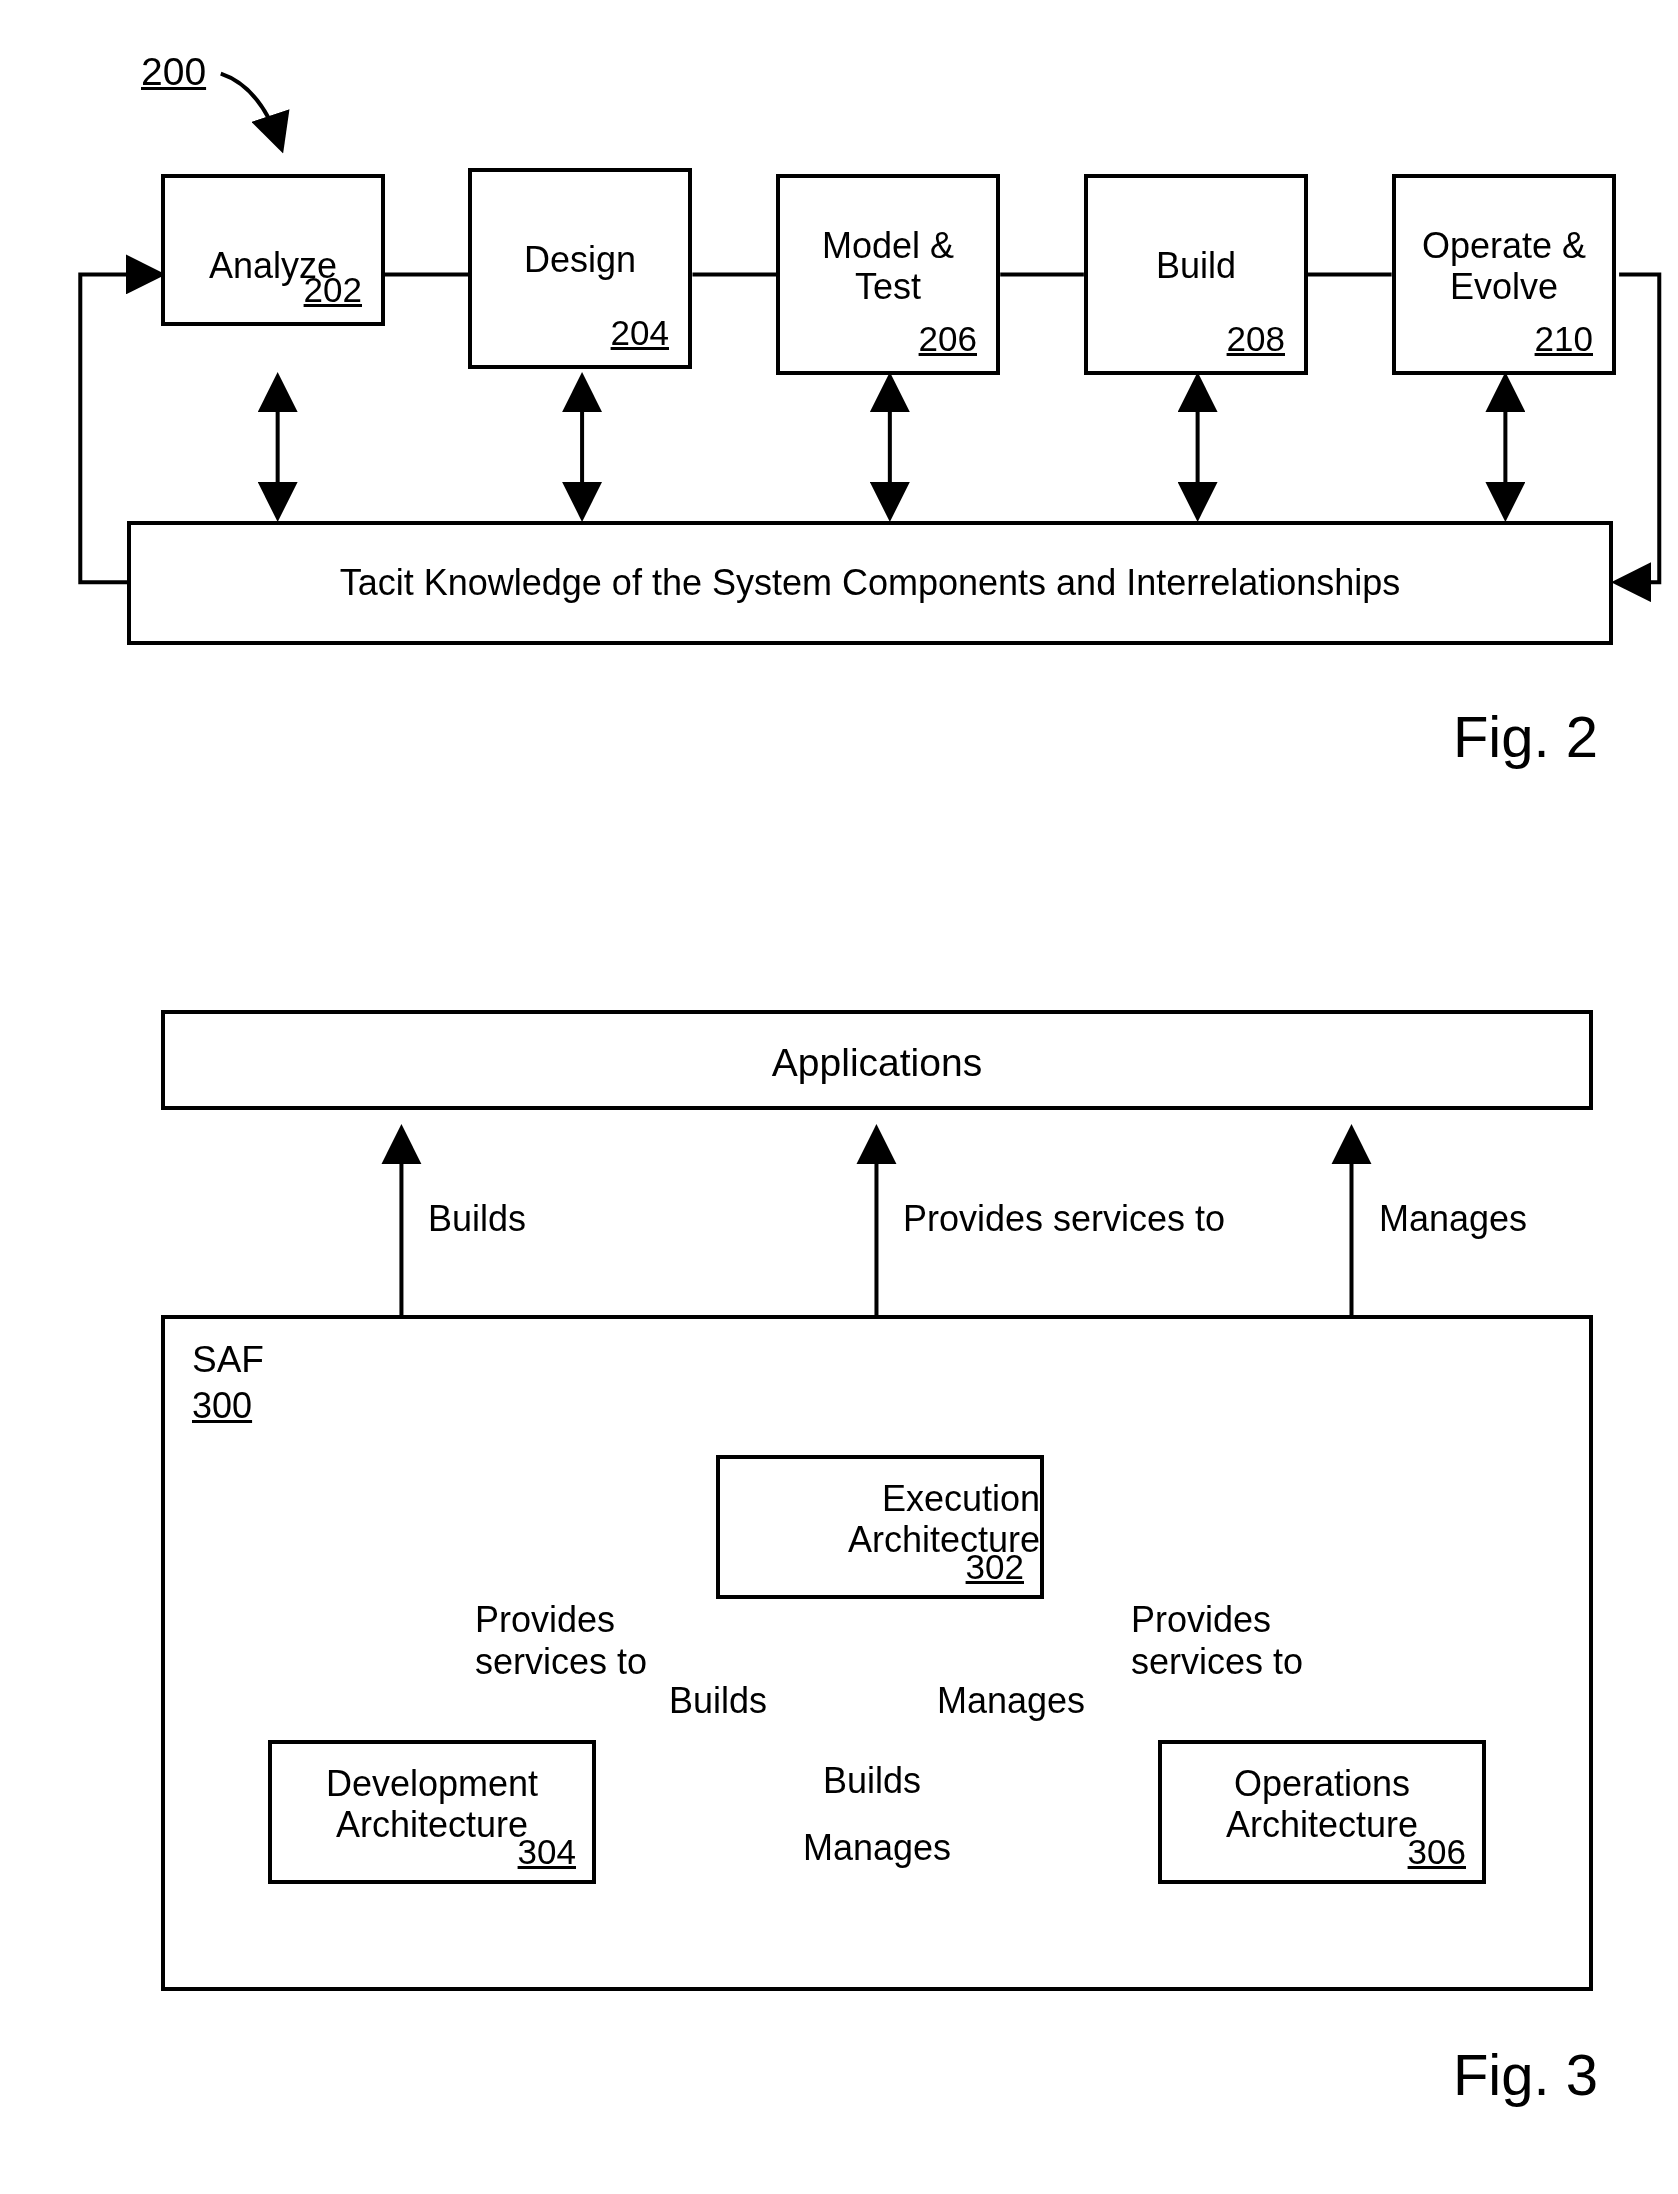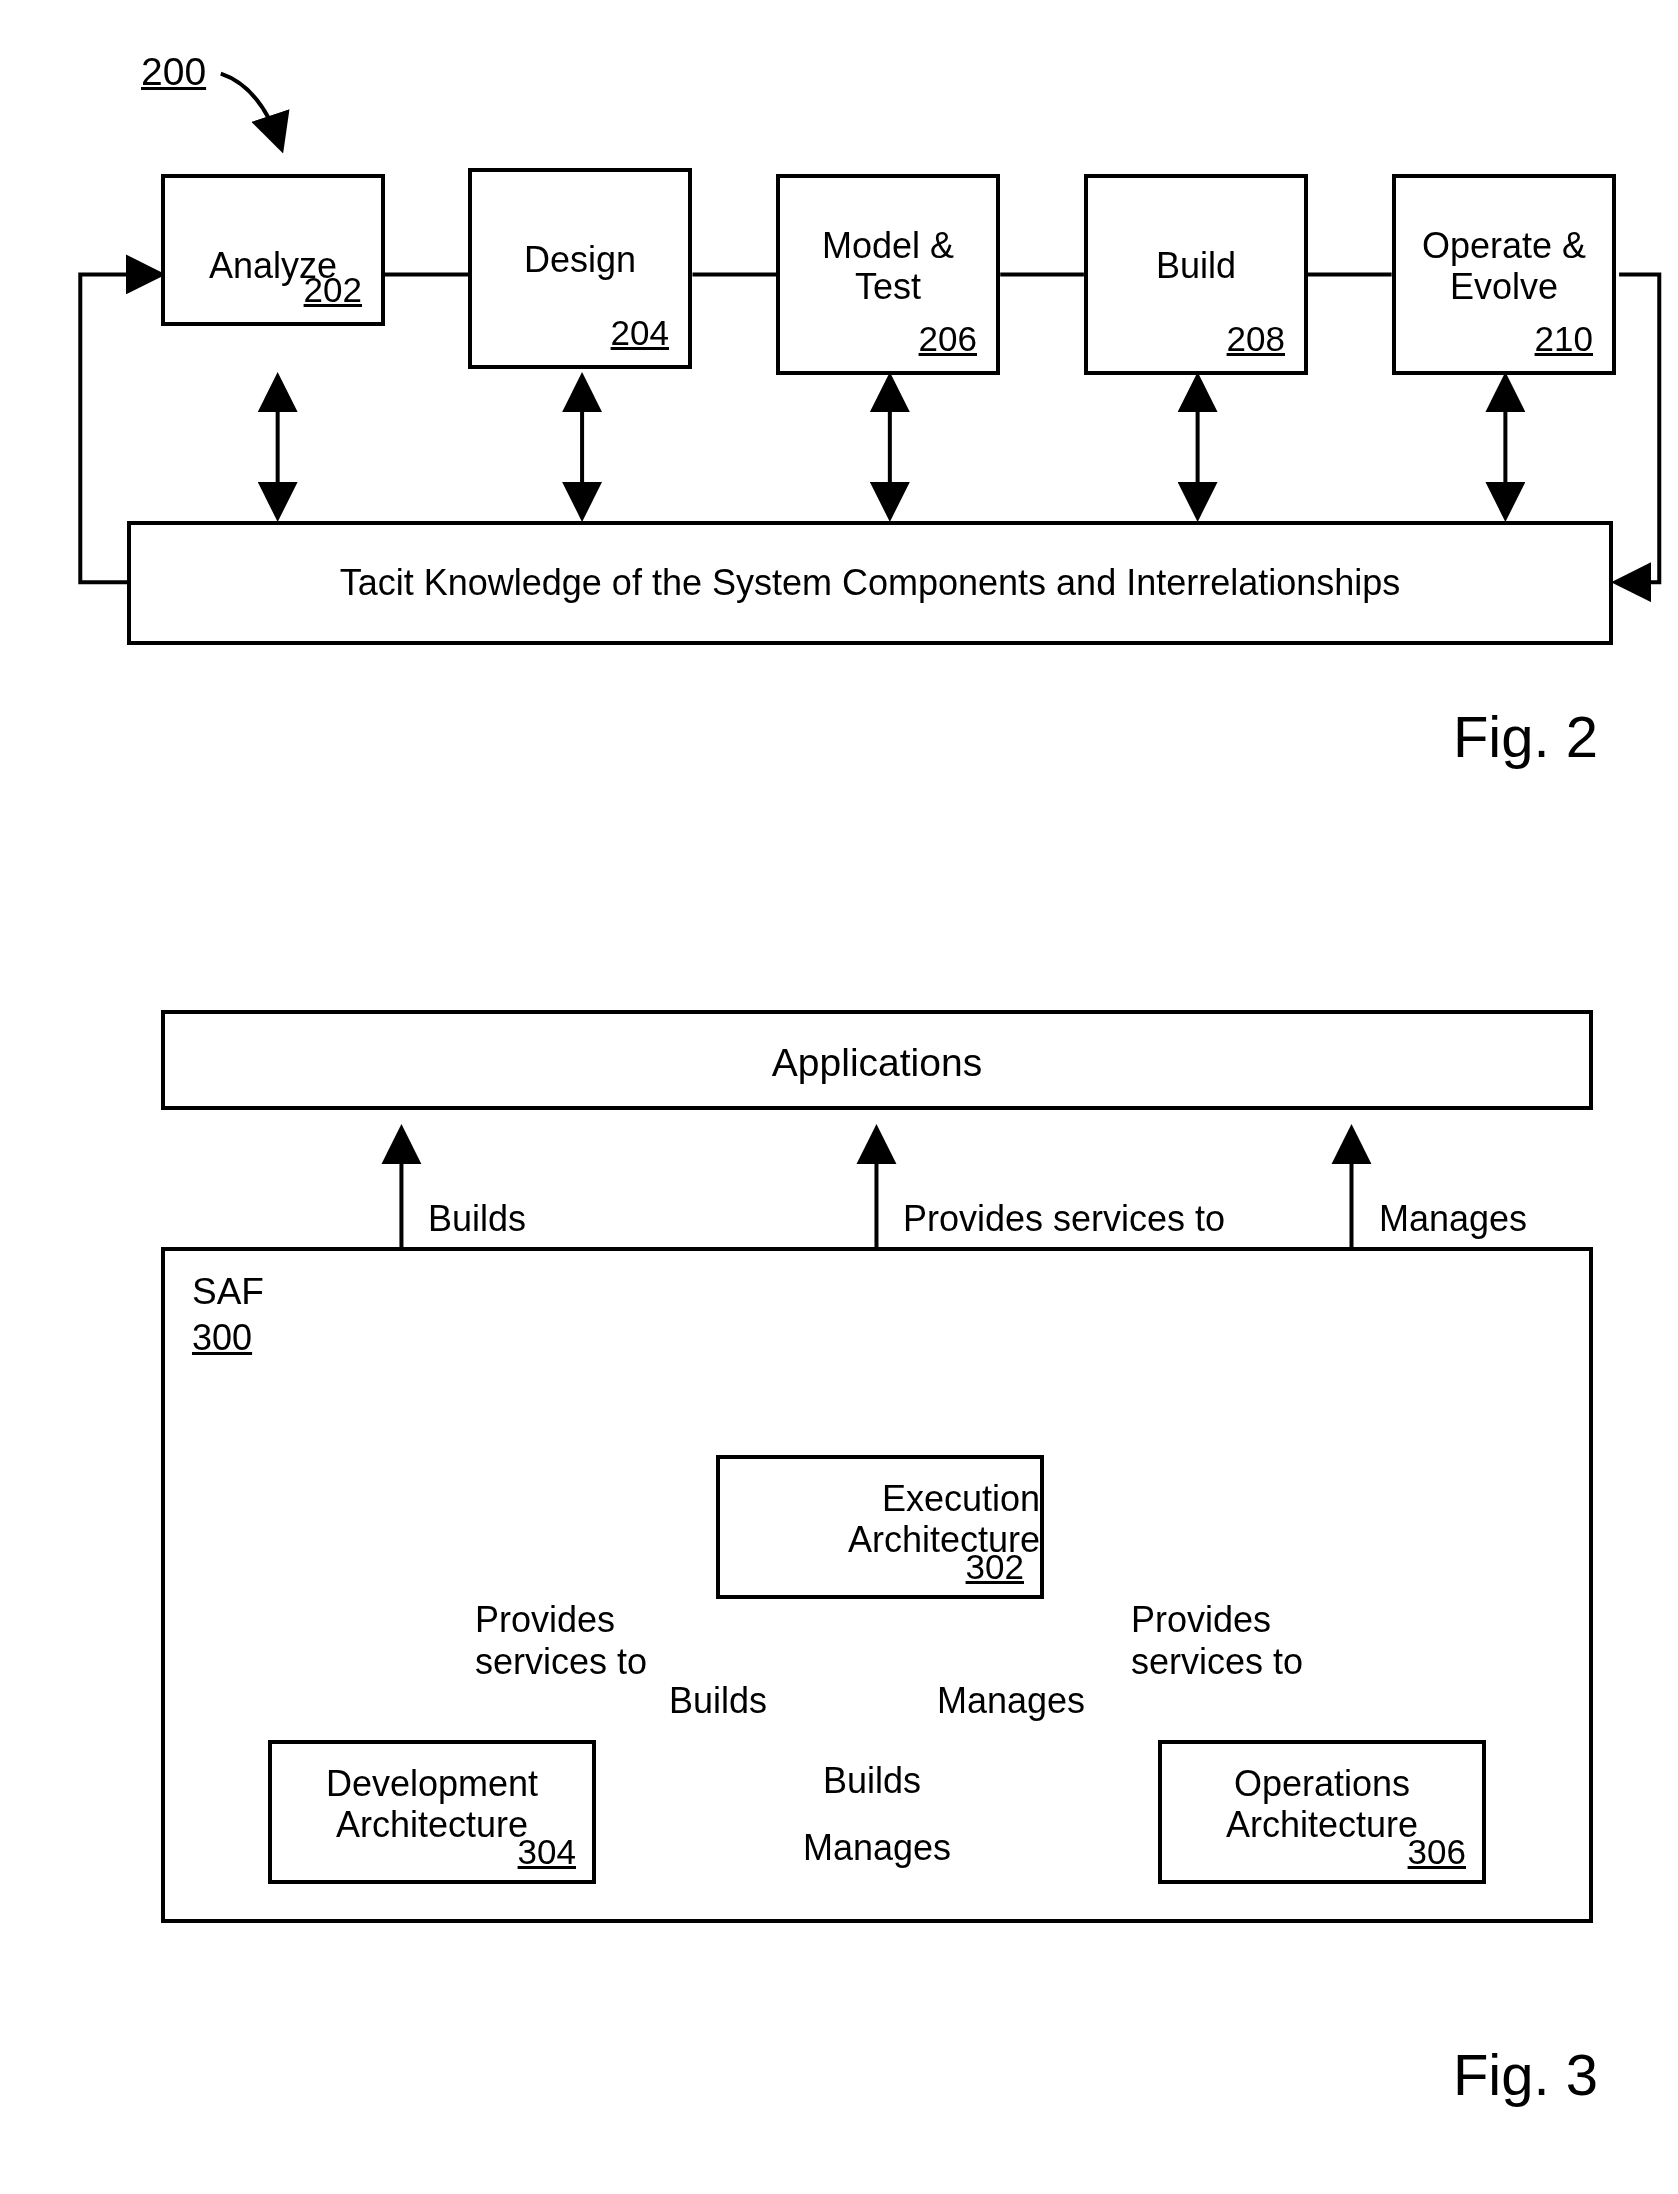--- a/index.html
+++ b/index.html
@@ -95,21 +95,21 @@
 <div>
 
   <div class="box" style="left:161px; top:1010px; width:1432px; height:100px;">
     <div class="boxlabel" style="margin-top:27px; font-size:39px;">Applications</div>
   </div>
 
   <div class="label" style="left:428px; top:1198px;">Builds</div>
   <div class="label" style="left:903px; top:1198px;">Provides services to</div>
   <div class="label" style="left:1379px; top:1198px;">Manages</div>
 
-  <div class="box" style="left:161px; top:1247px; width:1432px; height:676px;">
+  <div class="box" style="left:161px; top:1315px; width:1432px; height:676px;">
     <div class="label" style="left:27px; top:20px; font-size:37px;">SAF</div>
     <div class="refnum" style="position:absolute; left:27px; top:66px; font-size:36px;">300</div>
   </div>
 
   <div class="box" style="left:716px; top:1455px; width:328px; height:144px; border-width:4.7px;text-align:right;">
     <div class="boxlabel" style="margin-top:19px; white-space:pre-line;">Execution
 Architecture</div>
     <div class="refnum" style="position:absolute; bottom:8px; right:16px;">302</div>
   </div>
 

